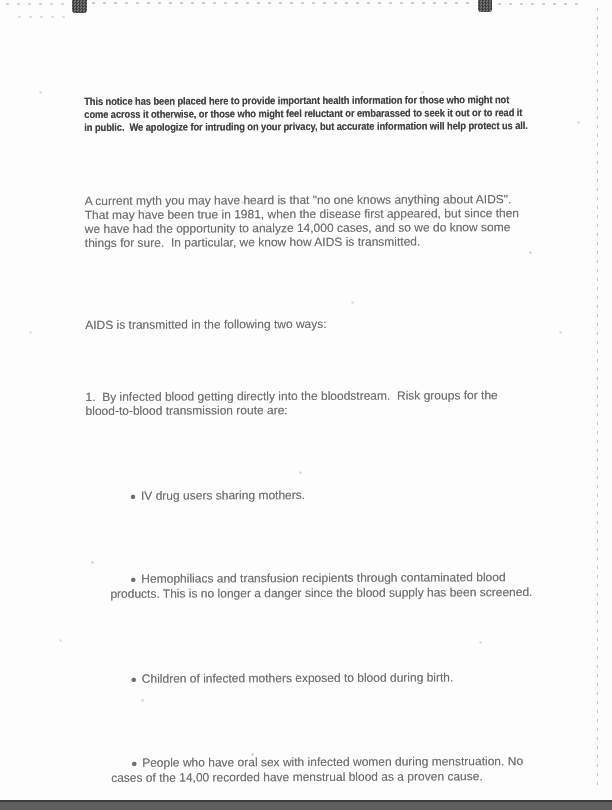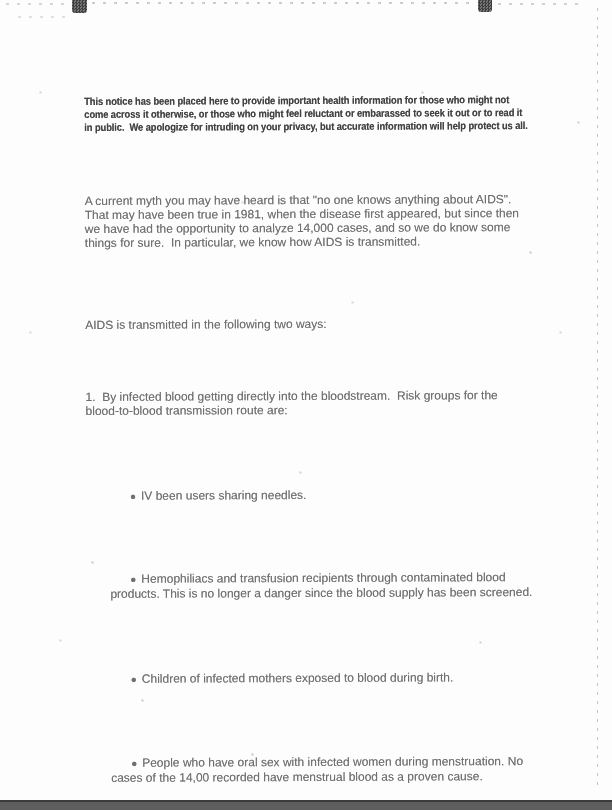--- a/index.html
+++ b/index.html
@@ -95,21 +95,21 @@
 
     <p class="para notice">This notice has been placed here to provide important health information for those who might not come across it otherwise, or those who might feel reluctant or embarassed to seek it out or to read it in public.  We apologize for intruding on your privacy, but accurate information will help protect us all.</p>
 
     <p class="para" style="margin-top:18px;">A current myth you may have heard is that "no one knows anything about AIDS".  That may have been true in 1981, when the disease first appeared, but since then we have had the opportunity to analyze 14,000 cases, and so we do know some things for sure.  In particular, we know how AIDS is transmitted.</p>
 
     <p class="para" style="margin-top:26px;">AIDS is transmitted in the following two ways:</p>
 
     <p class="para" style="margin-top:16px;">1.  By infected blood getting directly into the bloodstream.  Risk groups for the blood-to-blood transmission route are:</p>
 
     <div class="bullet-item" style="margin-top:15px;">
-      <span class="dot">●</span><span>IV been users sharing needles.</span>
+      <span class="dot">●</span><span>IV drug users sharing mothers.</span>
     </div>
     <div class="bullet-item" style="margin-top:12px;">
       <span class="dot">●</span><span>Hemophiliacs and transfusion recipients through contaminated blood products. This is no longer a danger since the blood supply has been screened.</span>
     </div>
     <div class="bullet-item" style="margin-top:15px;">
       <span class="dot">●</span><span>Children of infected mothers exposed to blood during birth.</span>
     </div>
     <div class="bullet-item" style="margin-top:13px;">
       <span class="dot">●</span><span>People who have oral sex with infected women during menstruation. No cases of the 14,00 recorded have menstrual blood as a proven cause.</span>
     </div>

